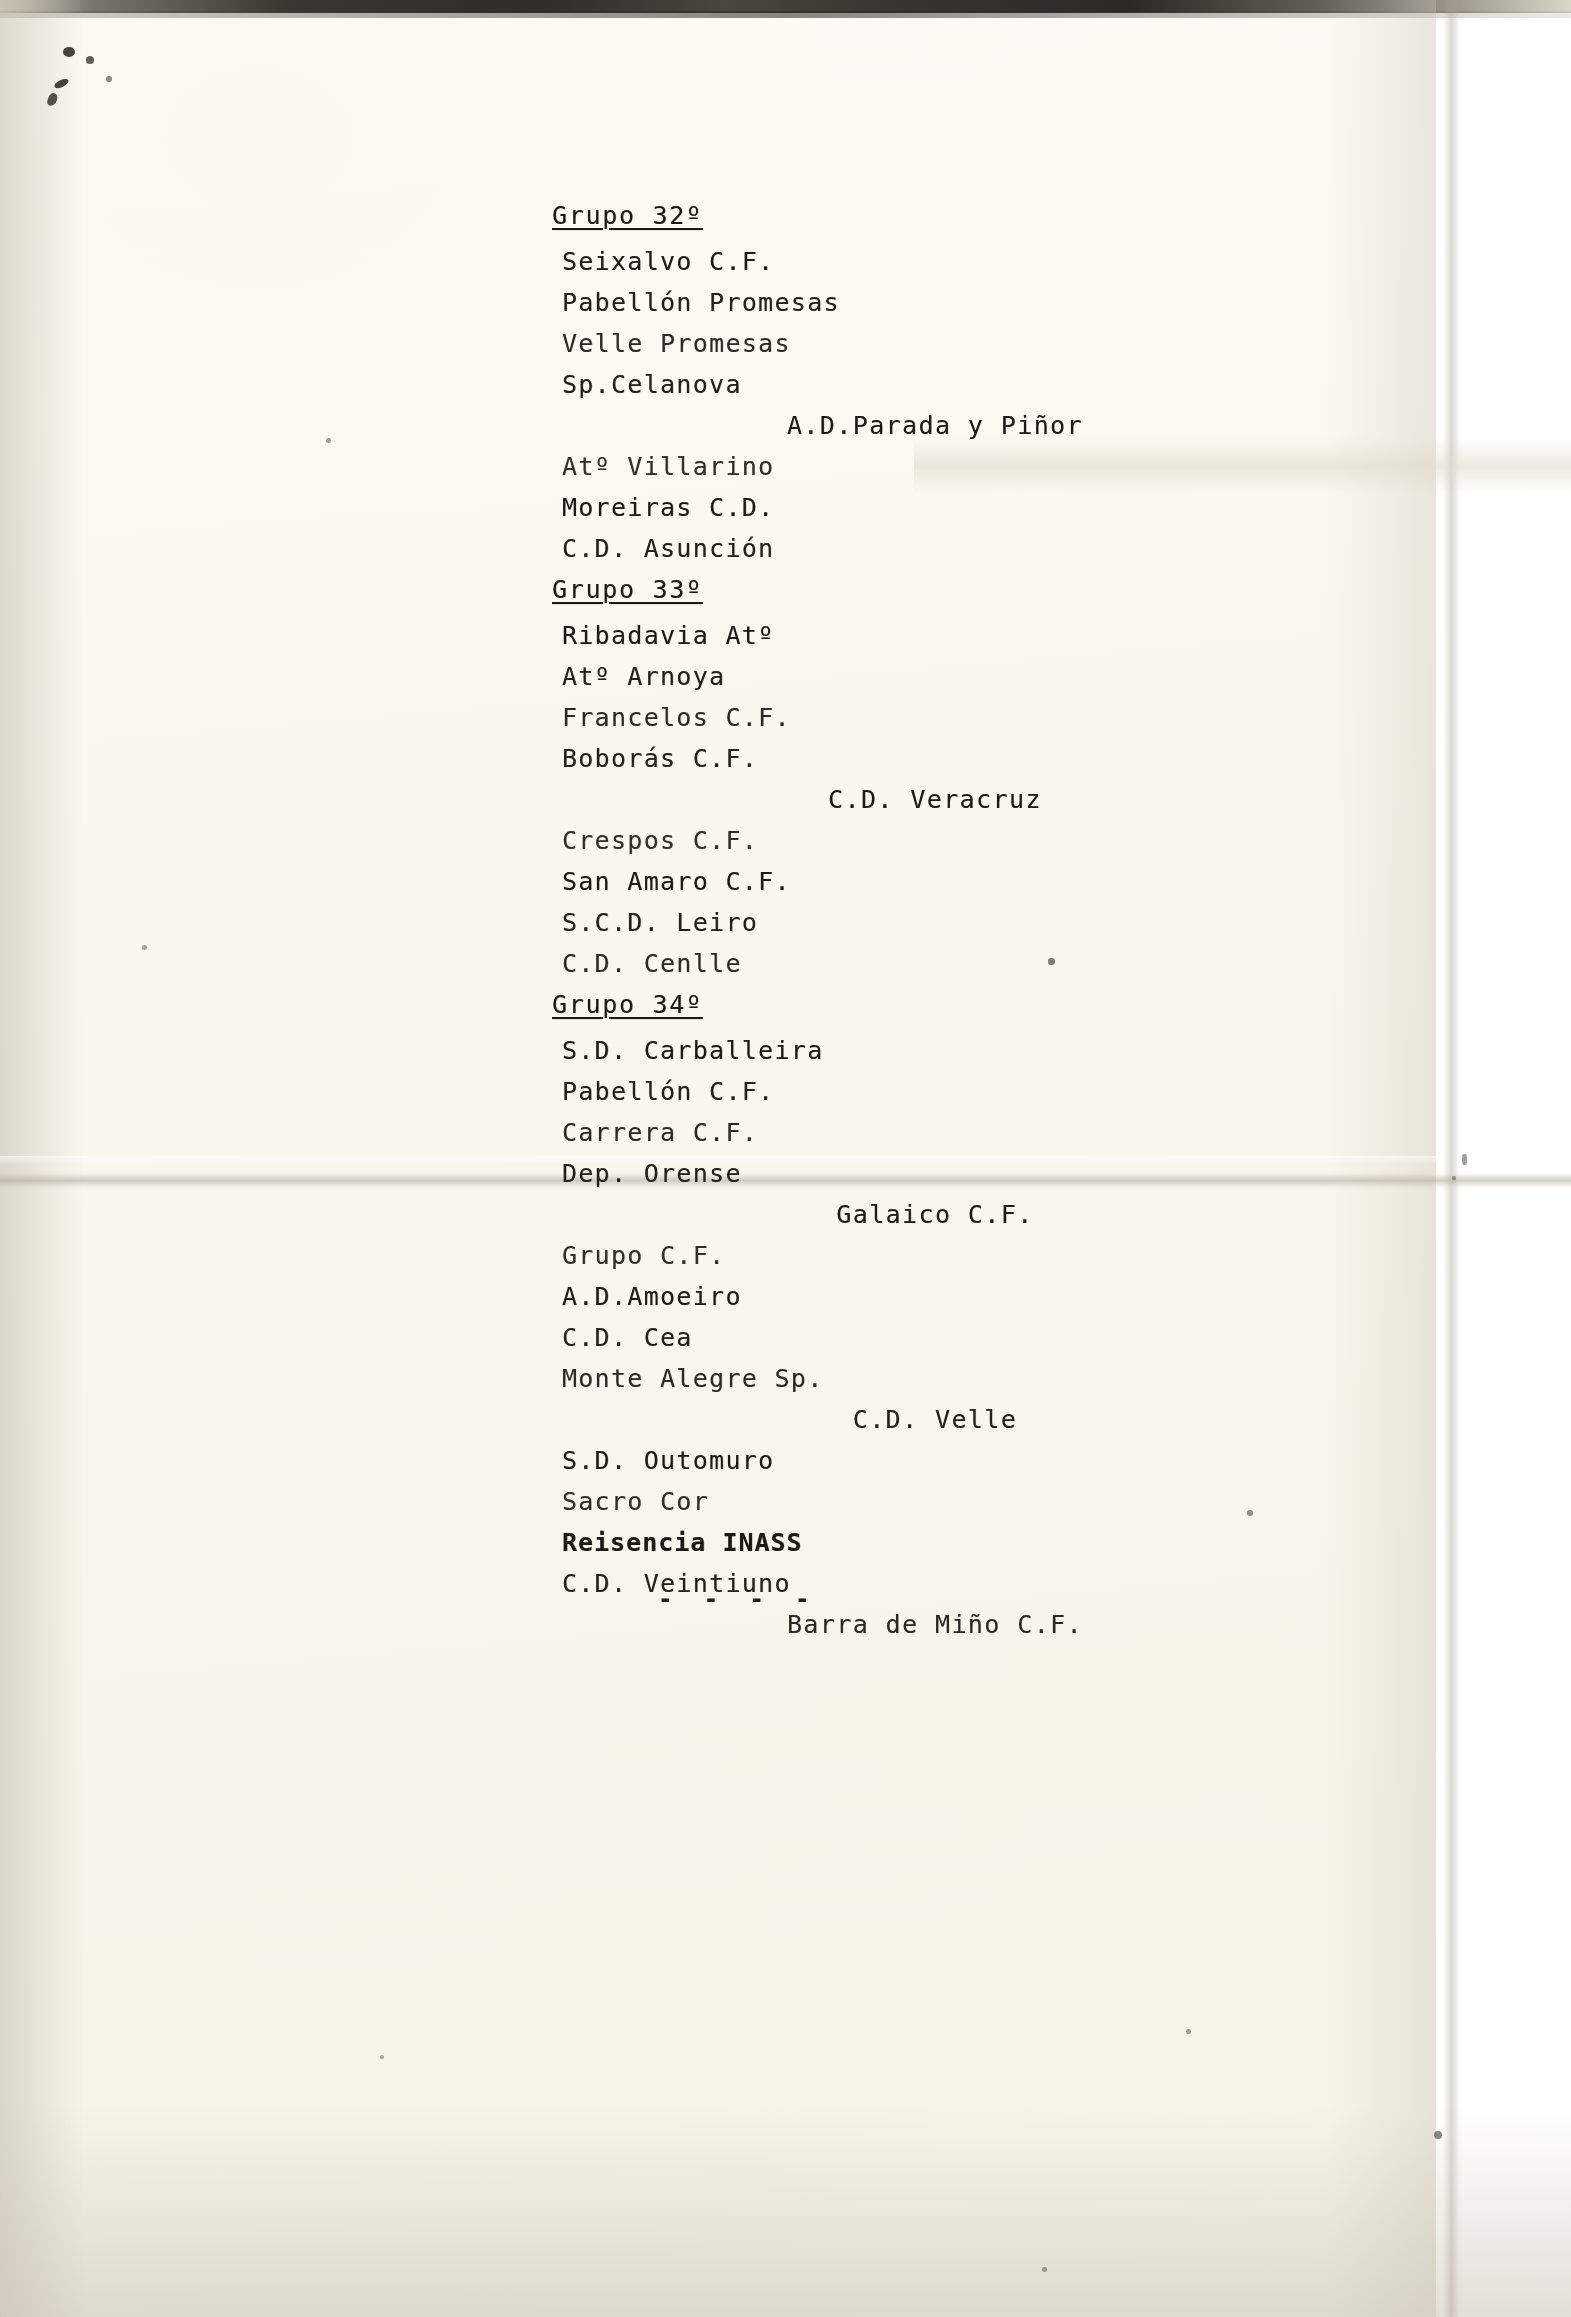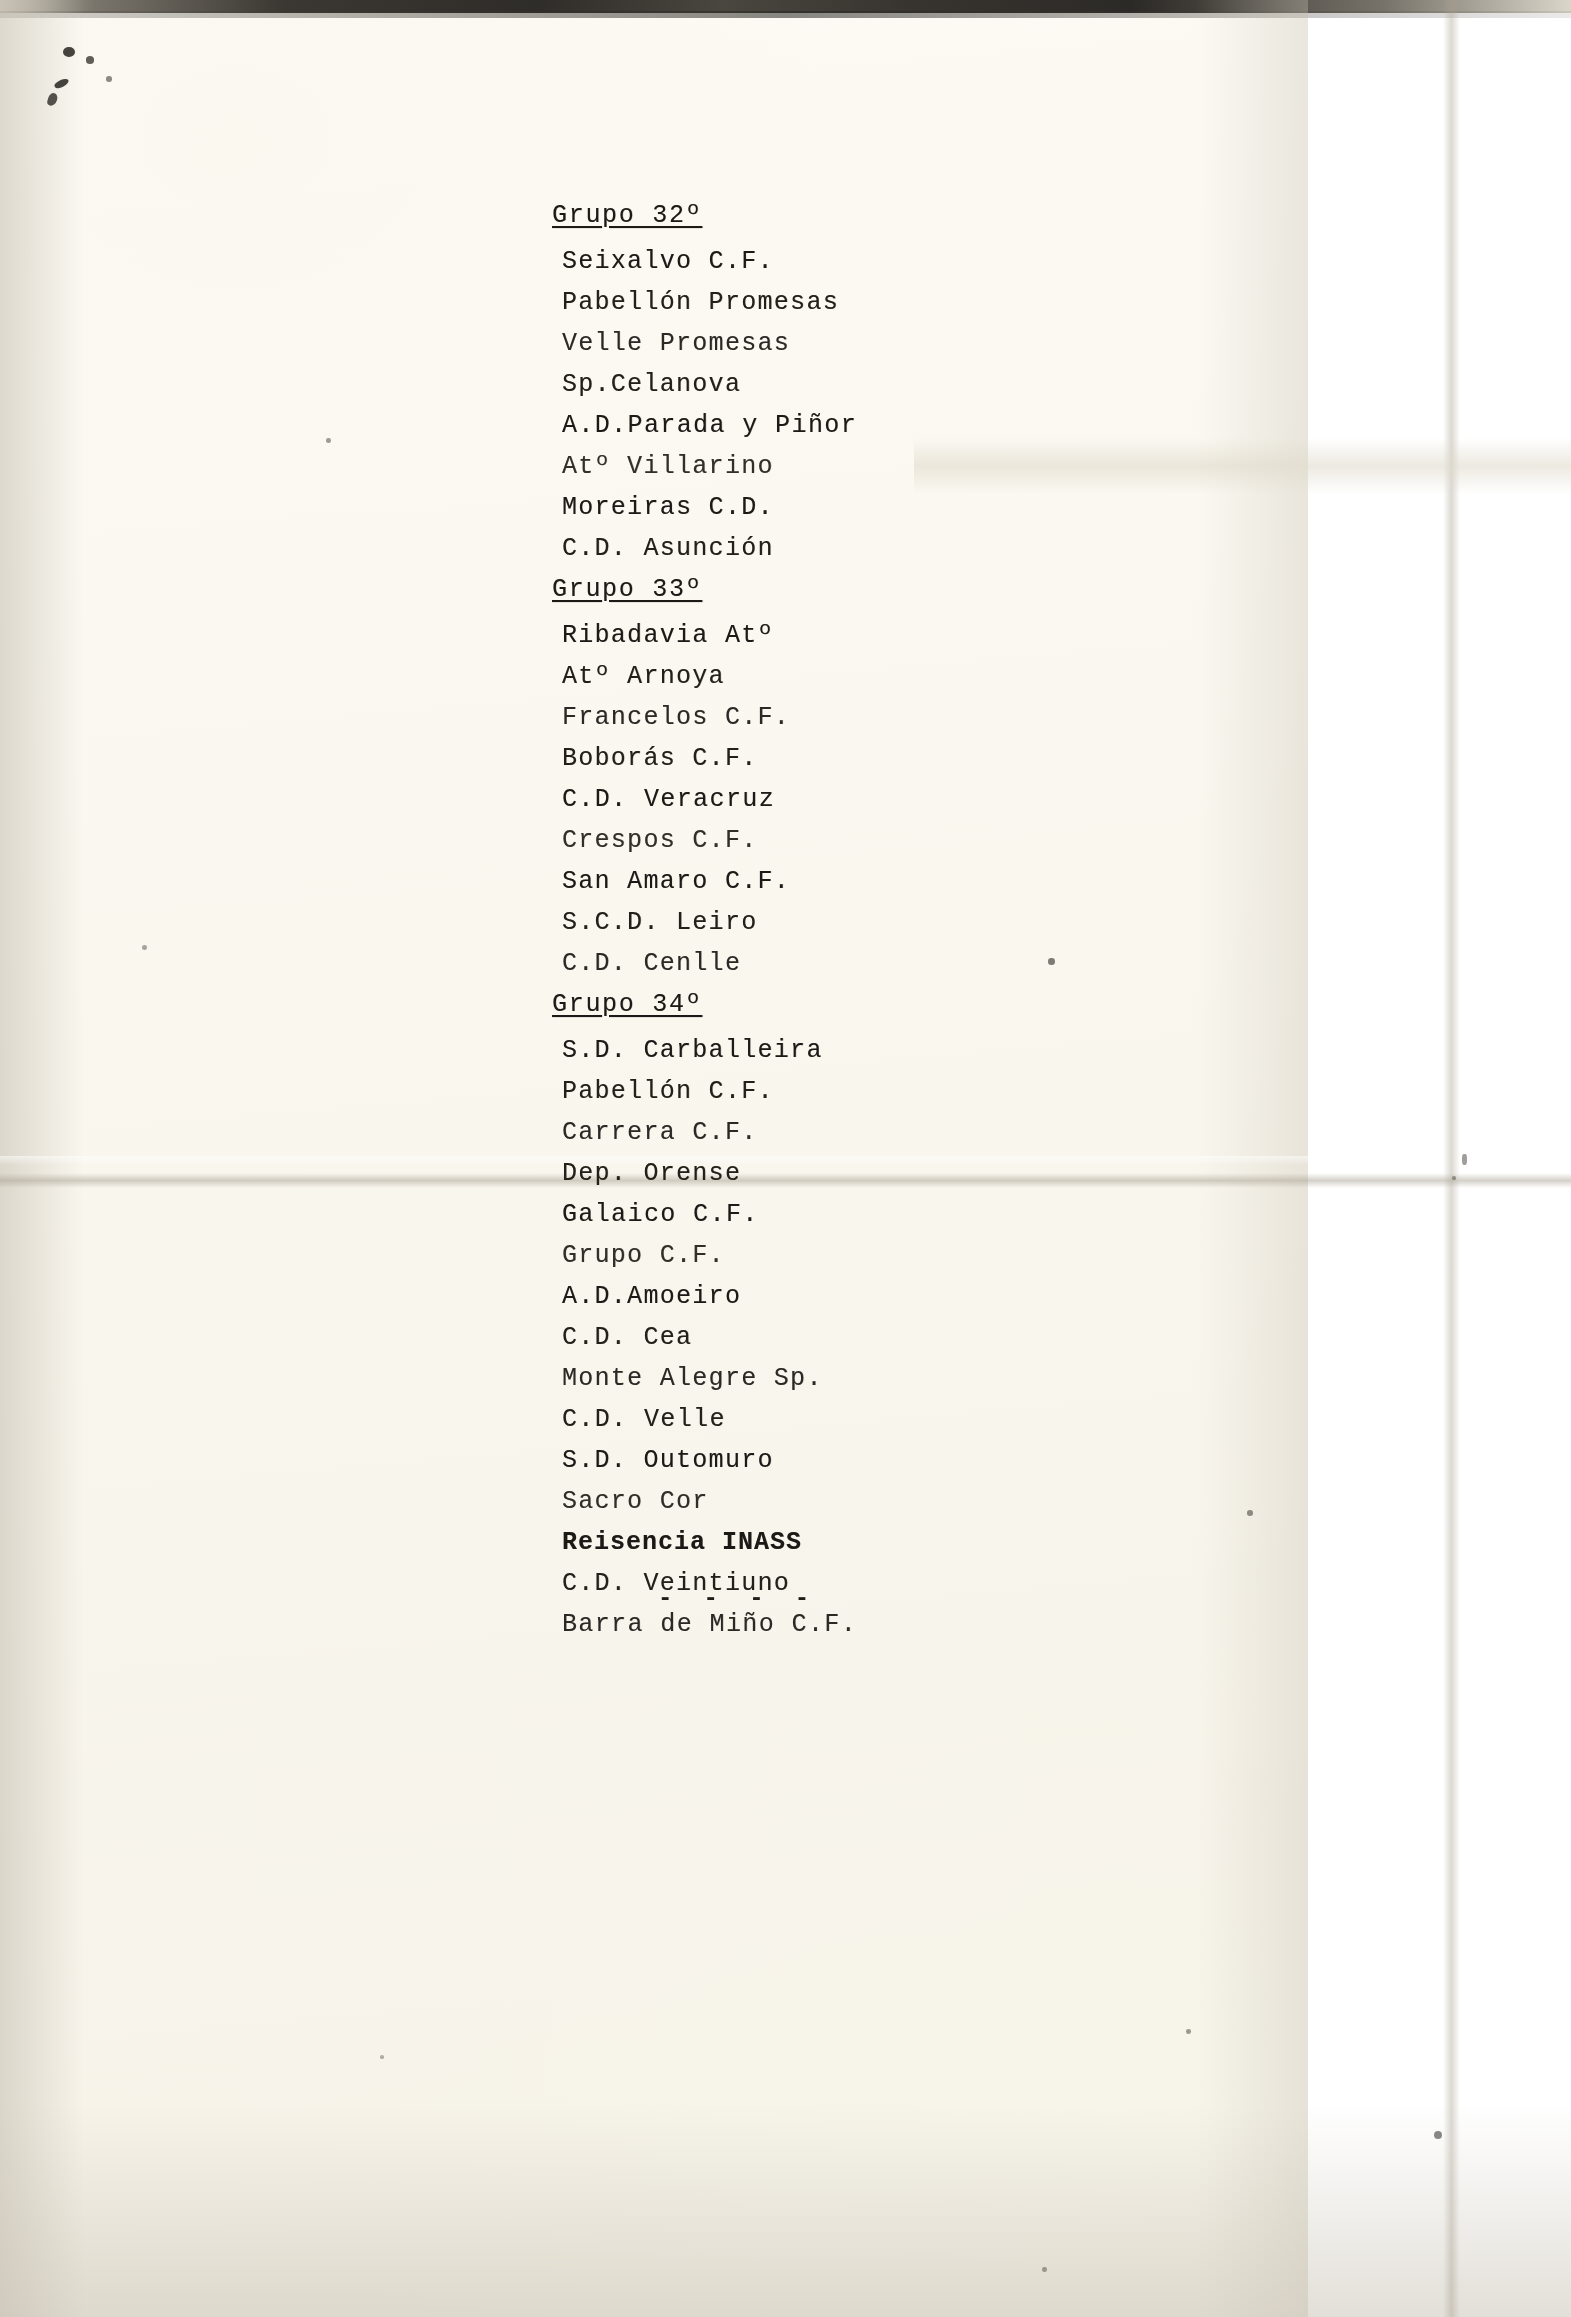--- a/index.html
+++ b/index.html
@@ -10,27 +10,26 @@
     width: 1572px;
     height: 2318px;
     background: #ffffff;
     font-family: "DejaVu Sans Mono", monospace;
     overflow: hidden;
   }
 
   
   #page {
     position: relative;
-    width: 1308px;
+    width: 1436px;
     height: 2318px;
     background:
       radial-gradient(ellipse 839px 653px at 18% 6%, #fbf8f0 0%, rgba(251,248,240,0) 70%),
       radial-gradient(ellipse 1119px 839px at 85% 90%, #f7f4ea 0%, rgba(247,244,234,0) 75%),
       linear-gradient(175deg, #fcfaf4 0%, #faf7ef 40%, #f6f2e8 100%);
-    font-family: Liberation Mono, monospace;
   }
 
   
   #top-edge {
     position: absolute;
     left: 0; top: 0;
     width: 1572px; height: 13px;
     background: linear-gradient(to right,
       #c9c4b6 0%, #6f6a60 6%, #2a2722 18%, #1d1b17 34%, #3a3630 46%,
       #26231e 58%, #1a1815 72%, #6b665c 88%, #d8d3c6 100%);
@@ -125,21 +124,21 @@
     list-style: none;
   }
   .team-list li {
     margin: 8px;
     padding: 0;
     white-space: pre;
   }
   
   .team-list li:nth-child(2n) { color: #232019; }
   .team-list li:nth-child(3n) { opacity: 0.93; }
-  .team-list li:nth-child(5n) { letter-spacing: 1.4px; }
+  .team-list li:nth-child(5n) { letter-spacing: 1.4px; text-align: center; }
 
   .bold-ink { font-weight: 700; letter-spacing: 1px; }
 
   #enddash {
     position: absolute;
     left: 658px;
     top: 1585px;
     color: #201d19;
     font-size: 24px;
     letter-spacing: 8.4px;

